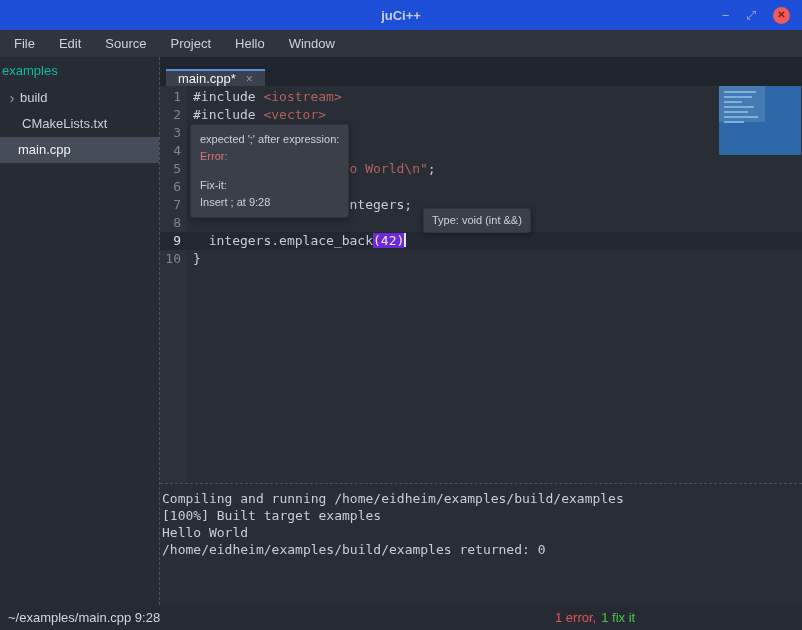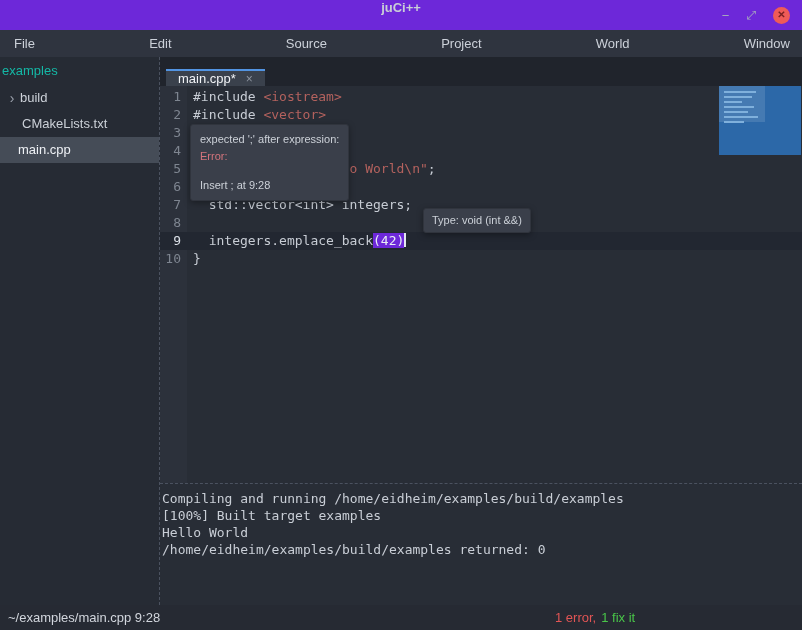--- a/index.html
+++ b/index.html
@@ -1,29 +1,29 @@
 <!DOCTYPE html>
 <html><head>
 <meta charset="utf-8">
 <style>
   html,body{margin:0;padding:0;}
   body{width:802px;height:630px;overflow:hidden;background:#282d36;font-family:"Liberation Sans",sans-serif;}
   .app{position:relative;width:802px;height:630px;background:#282d36;}
 
   
-  .titlebar{height:30px;background:#6d28d9;position:relative;display:flex;justify-content:center;}
+  .titlebar{height:30px;background:#1d4ed8;position:relative;display:flex;align-items:center;justify-content:center;}
   .title{color:#c9ced7;font-size:13px;font-weight:bold;}
   .win-controls{position:absolute;right:12px;top:0;height:30px;display:flex;align-items:center;gap:17px;}
   .wc{color:#a9b0bb;font-size:13px;line-height:1;}
   .wc.max{font-size:12px;}
   .wc.close{width:17px;height:17px;border-radius:50%;background:#ef5b58;display:flex;align-items:center;justify-content:center;}
   .wc.close .x{color:#7c2022;font-size:10px;font-weight:bold;line-height:1;}
 
   
-  .menubar{height:27px;background:#2f343f;display:flex;align-items:center;padding-left:2px;justify-content:space-between;}
+  .menubar{height:27px;background:#2f343f;display:flex;align-items:center;padding-left:2px;}
   .menu-item{padding:0 12px;font-size:13px;color:#ccd1d9;height:27px;line-height:27px;}
 
   
   .main{position:absolute;top:57px;left:0;right:0;bottom:25px;display:flex;}
   .sidebar{width:160px;flex:none;box-sizing:border-box;background:#262b34;border-right:1px dashed #4b5260;}
   .side-header{height:28px;line-height:28px;padding-left:2px;color:#14b8a6;font-size:13px;}
   .tree-item{height:26px;line-height:26px;font-size:13px;color:#ccd1d8;display:flex;align-items:center;}
   .tree-item .chev{width:16px;text-align:center;color:#9aa1ac;font-size:14px;margin-left:4px;flex:none;}
   .tree-item.indent{padding-left:22px;}
   .tree-item.selected{background:#454c57;color:#eef1f5;padding-left:18px;}
@@ -95,21 +95,21 @@
           <span class="x">✕</span>
         </span>
     </div>
   </div>
 
   <div class="menubar">
     <span class="menu-item">File</span>
     <span class="menu-item">Edit</span>
     <span class="menu-item">Source</span>
     <span class="menu-item">Project</span>
-    <span class="menu-item">World</span>
+    <span class="menu-item">Hello</span>
     <span class="menu-item">Window</span>
   </div>
 
   <div class="main">
 
     <div class="sidebar">
       <div class="side-header">examples</div>
       <div class="tree-item">
         <span class="chev">›</span>
         <span>build</span>
@@ -173,20 +173,21 @@
           <div class="code-line">
             <span class="ln">10</span>
             <span class="code"><span class="cd">}</span></span>
           </div>
         </div>
 
         <div class="tooltip error-tooltip">
           <div class="tt-line">expected ';' after expression:</div>
           <div class="tt-line"><span class="err">Error:</span></div>
           <div class="tt-blank"></div>
+          <div class="tt-line">Fix-it:</div>
           <div class="tt-line">Insert ; at 9:28</div>
         </div>
 
         <div class="tooltip type-tooltip">Type: void (int &amp;&amp;)</div>
 
         <div class="minimap">
           <div class="mm-view"></div>
           <div class="mm-lines">
             <div></div>
               <div></div>

